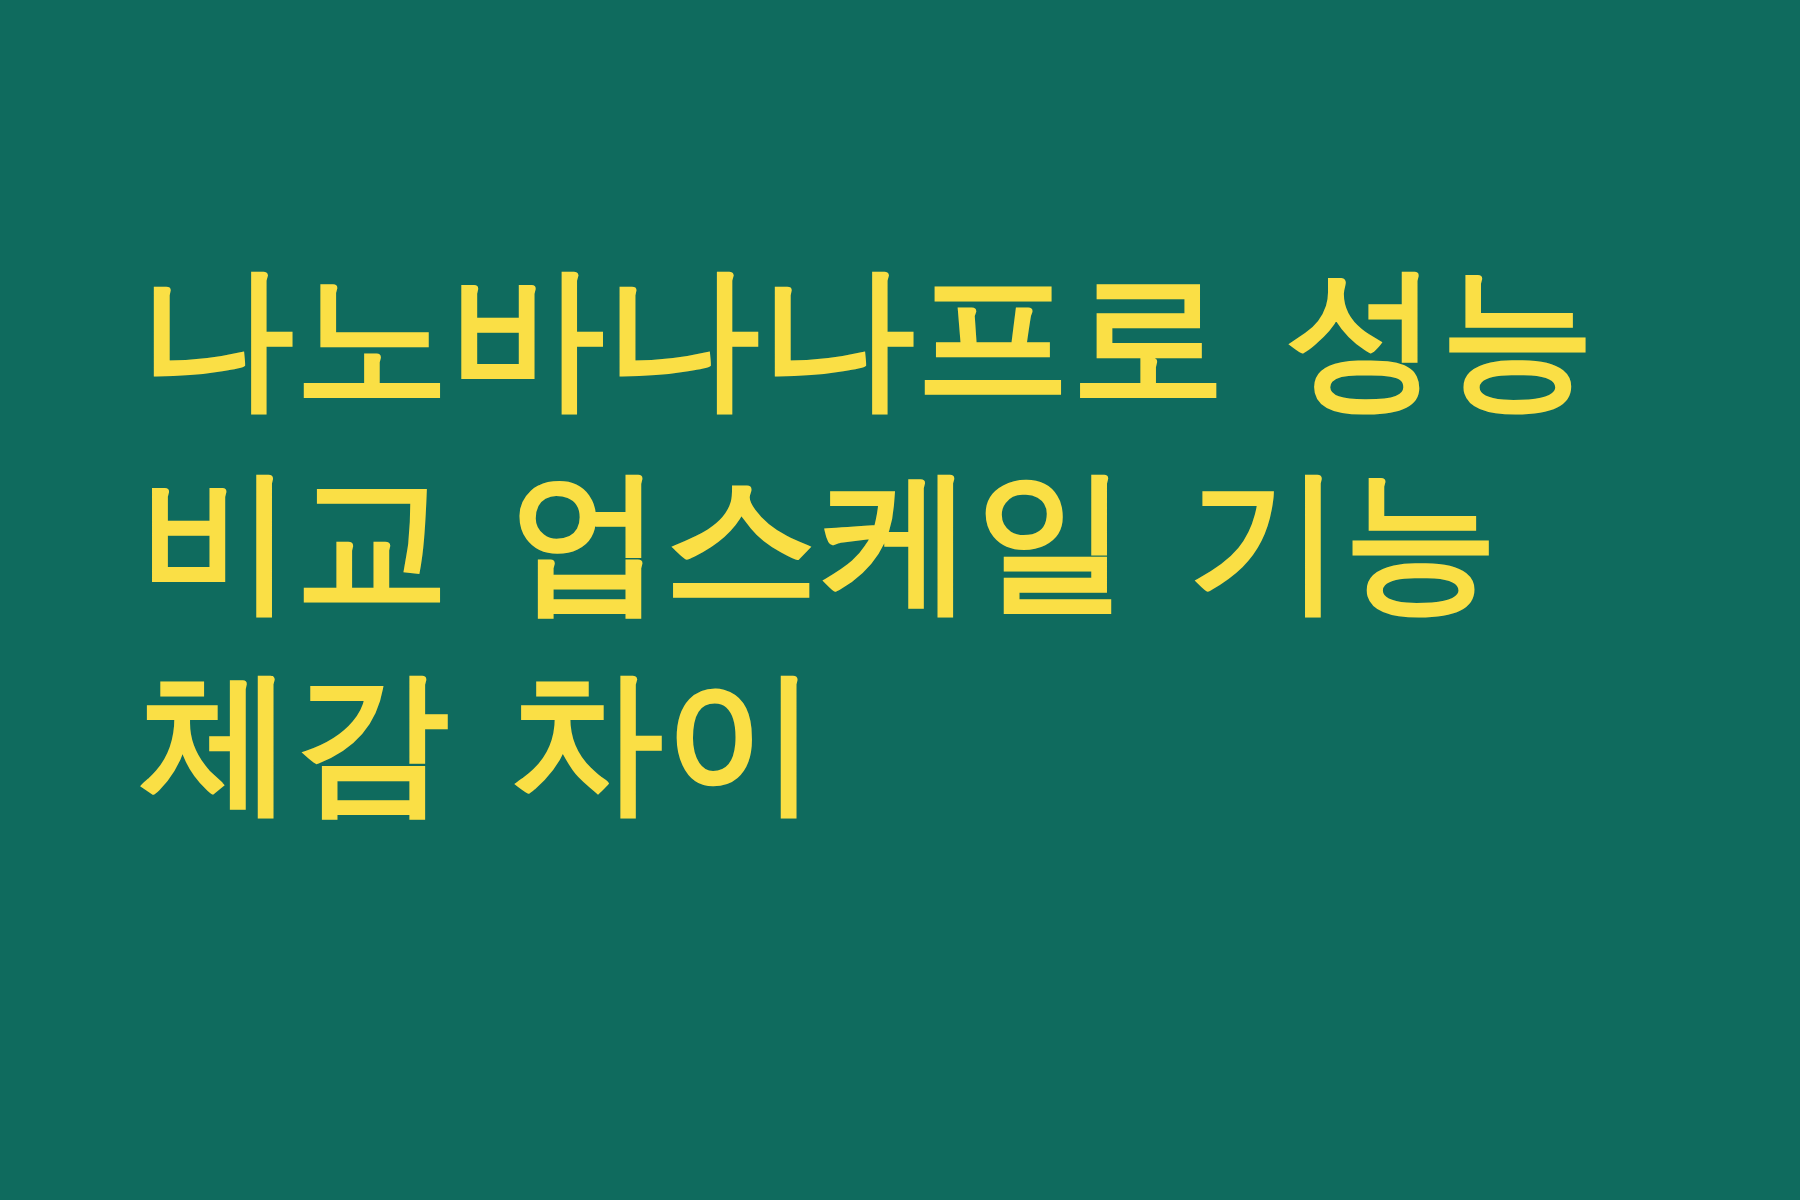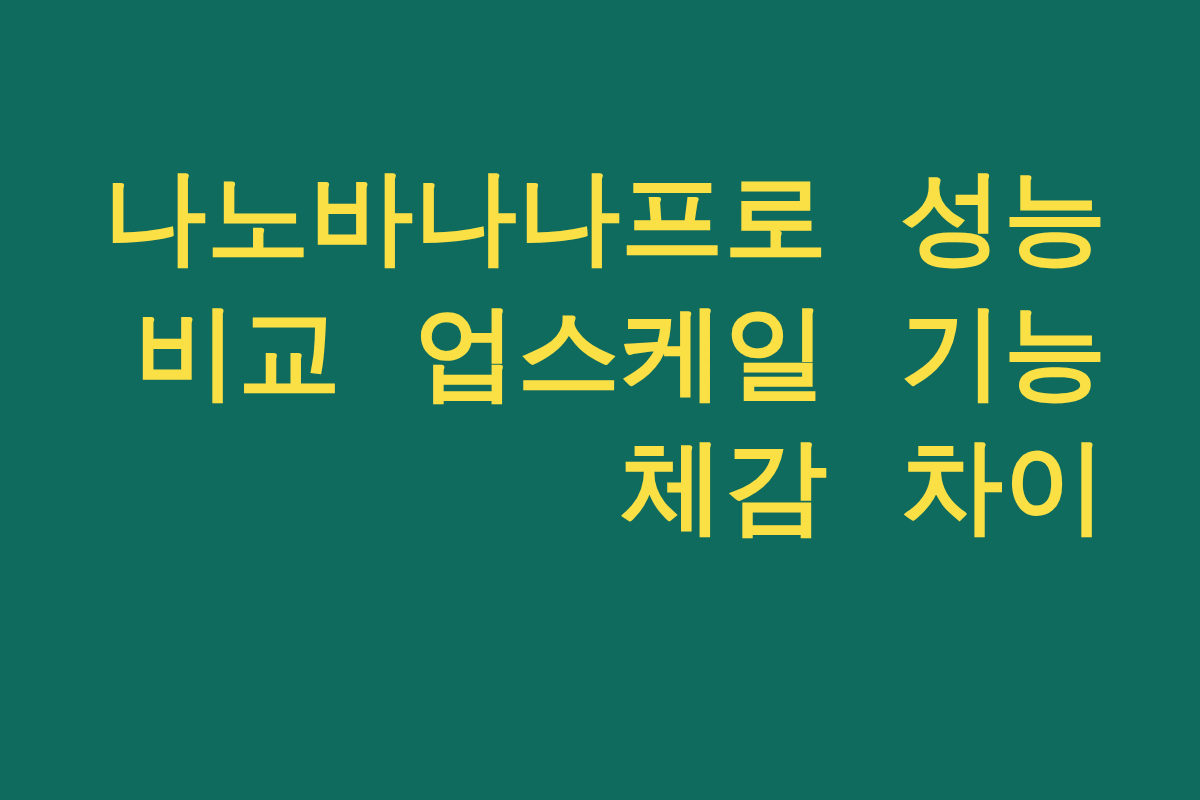--- a/index.html
+++ b/index.html
@@ -32,27 +32,27 @@
     width: 1030px;
     padding: 0 8px;
     text-align: center;
     
     margin-top: -80px;
   }
 
   .headline {
     margin: 0;
     color: #fadf45;
-    font-family: Liberation Mono, monospace;
+    font-family: Liberation Sans, sans-serif;
     font-size: 103px;
     font-weight: 700;
     line-height: 1.31;
     letter-spacing: 0.5px;
     word-spacing: 10px;
-    text-align: right;
+    text-align: left;
     white-space: normal;
     word-break: keep-all;
     -webkit-font-smoothing: antialiased;
   }
 </style>
 </head>
 <body>
 
 <div class="banner">
 

